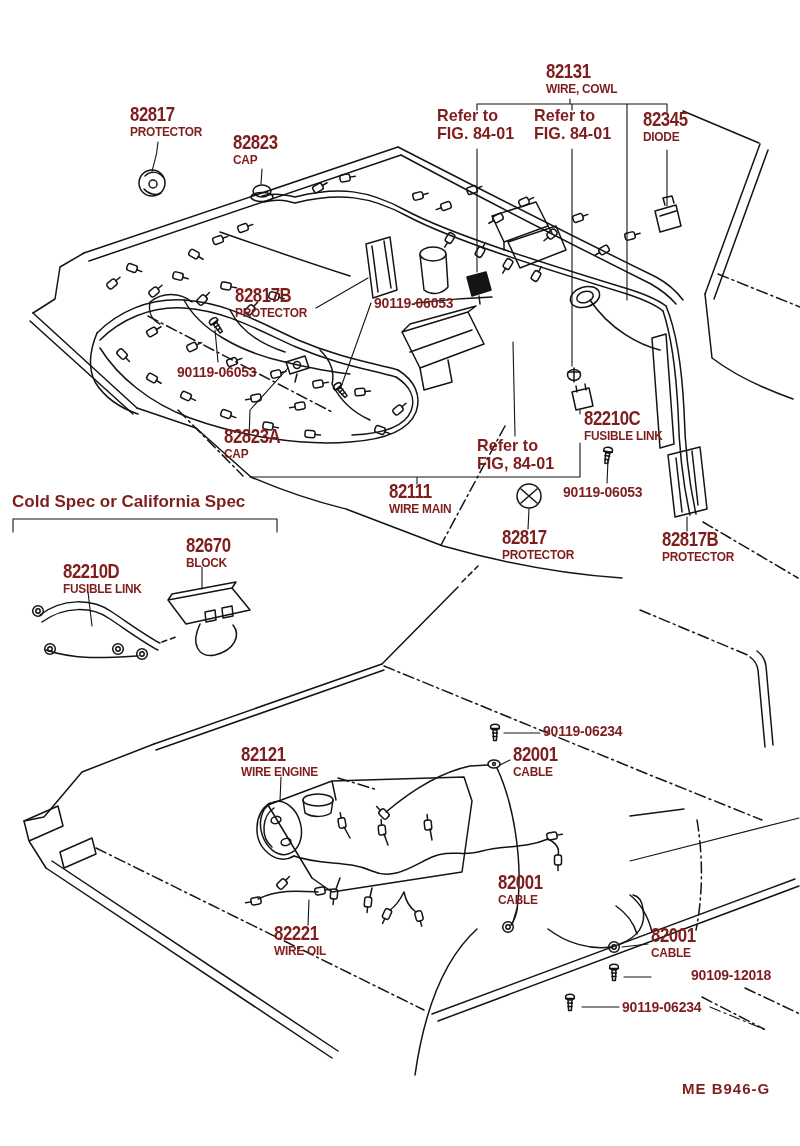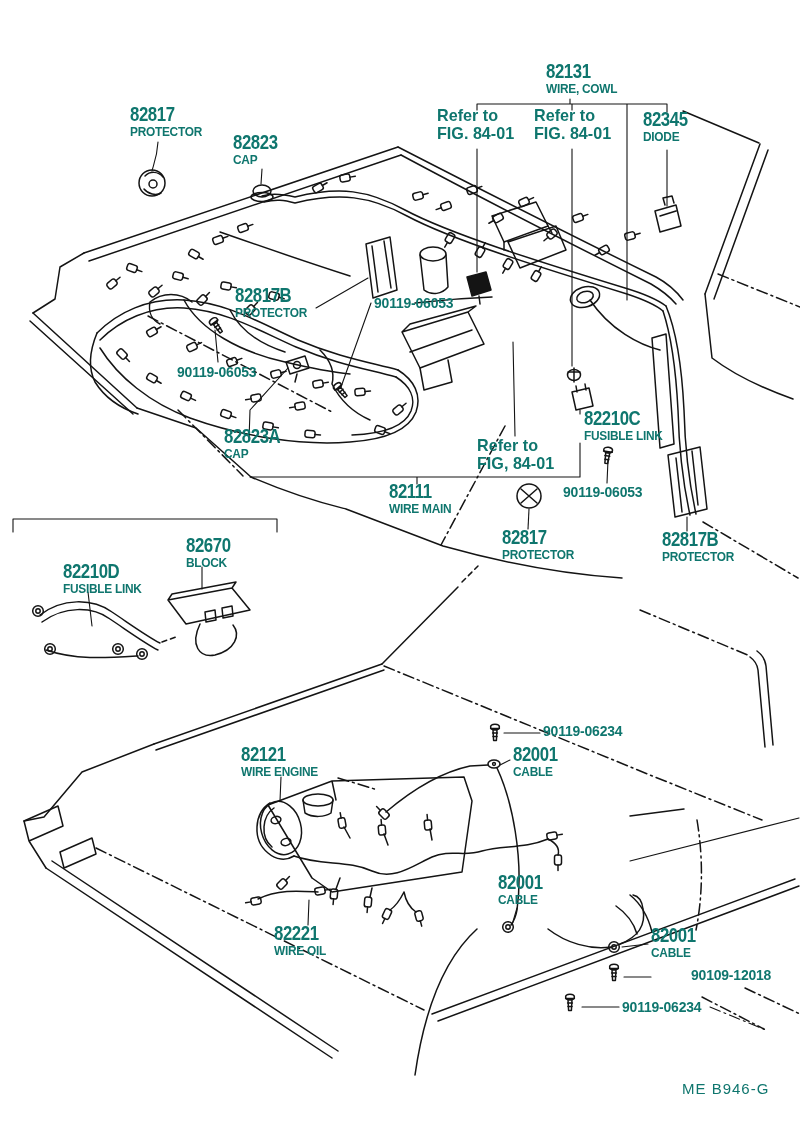--- a/index.html
+++ b/index.html
@@ -6,30 +6,30 @@
   .stage{position:relative;width:800px;height:1146px;background:#fff;overflow:hidden;
          font-family:"Liberation Sans",sans-serif;}
   svg{position:absolute;left:0;top:0;}
   svg *{vector-effect:non-scaling-stroke;}
   .lw path,.lw line,.lw ellipse,.lw circle,.lw rect,.lw polyline,.lw polygon{
       fill:none;stroke:#141414;stroke-width:1.5;stroke-linecap:round;stroke-linejoin:round;}
   .lw .thin{stroke-width:1.1;}
   .lw .fillb{fill:#141414;stroke:#141414;}
   .lw .dd{stroke-dasharray:11 4 2 4;}
   .lw .dsh{stroke-dasharray:5 4;}
-  .lbl{position:absolute;color:#0f766e;white-space:nowrap;transform-origin:left top;}
+  .lbl{position:absolute;color:#7f1d1d;white-space:nowrap;transform-origin:left top;}
   .num{display:inline-block;font-weight:bold;font-size:20px;line-height:17px;
        letter-spacing:-0.5px;transform:scaleX(.84);transform-origin:left top;}
   .desc{display:block;font-weight:bold;font-size:13.5px;line-height:13px;
        letter-spacing:-0.3px;transform:scaleX(.88);transform-origin:left top;}
   .fig .l1,.fig .l2{display:block;font-weight:bold;font-size:17px;line-height:18px;
        transform:scaleX(.95);transform-origin:left top;}
   .small .num{font-size:15px;line-height:14px;transform:scaleX(.93);letter-spacing:-0.2px;}
   .note{font-weight:bold;font-size:17px;line-height:18px;}
-  .footer{font-weight:normal;font-size:15px;letter-spacing:1px;}
+  .footer{font-weight:bold;font-size:15px;letter-spacing:1px;}
 </style>
 </head>
 <body>
 
 <div class="stage">
 
 <svg class="lw" width="800" height="1146" viewBox="0 0 800 1146">
   <defs>
     <g id="lug">
       <rect x="-5" y="-3.5" width="10" height="7" rx="2.2"></rect>
@@ -368,20 +368,21 @@
   <span class="num">90119-06053</span>
 </div>
 <div class="lbl" style="left:502px;top:529px">
   <span class="num">82817</span>
   <span class="desc">PROTECTOR</span>
 </div>
 <div class="lbl" style="left:662px;top:531px">
   <span class="num">82817B</span>
   <span class="desc">PROTECTOR</span>
 </div>
+<div class="lbl note" style="left:12px;top:493px">Cold Spec or California Spec</div>
 <div class="lbl" style="left:63px;top:563px">
   <span class="num">82210D</span>
   <span class="desc">FUSIBLE LINK</span>
 </div>
 <div class="lbl" style="left:186px;top:537px">
   <span class="num">82670</span>
   <span class="desc">BLOCK</span>
 </div>
 <div class="lbl" style="left:241px;top:746px">
   <span class="num">82121</span>

